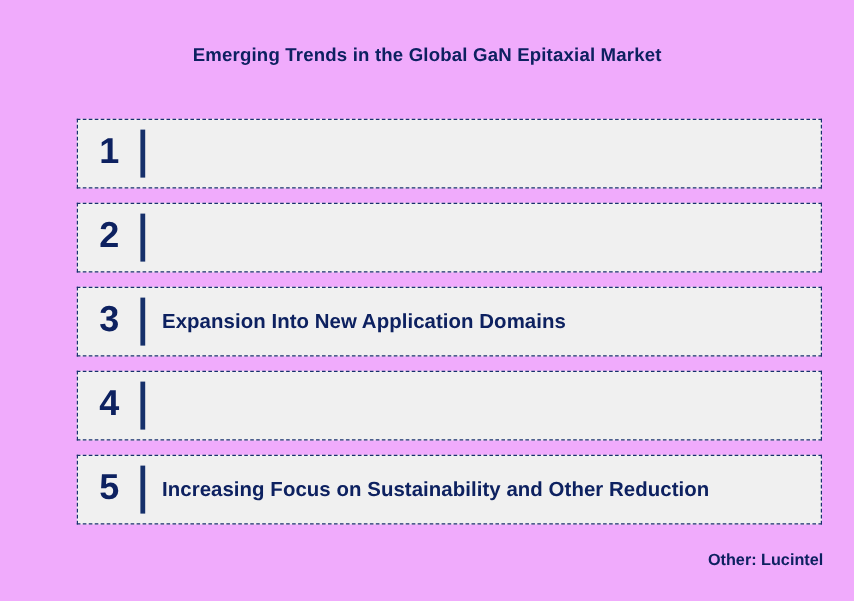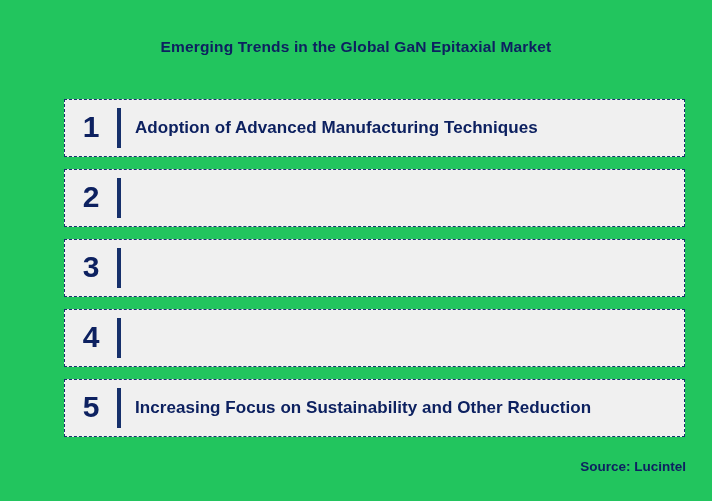--- a/index.html
+++ b/index.html
@@ -14,21 +14,21 @@
     overflow: hidden;
     position: relative;
   }
 
   #infographic {
     position: absolute;
     left: 0;
     top: 0;
     width: 712px;
     height: 501px;
-    background: #22c55e;
+    background: #f0abfc;
   }
 
   
   #chart-title {
     position: absolute;
     left: 0;
     top: 38px;
     width: 712px;
     text-align: center;
     font-size: 15.5px;
@@ -105,41 +105,41 @@
 
 <div id="infographic">
 
   <div id="chart-title">Emerging Trends in the Global GaN Epitaxial Market</div>
 
   <div id="trend-list">
 
     <div class="trend-row">
       <div class="trend-number">1</div>
       <div class="trend-divider"></div>
-      <div class="trend-label">Adoption of Advanced Manufacturing Techniques</div>
     </div>
 
     <div class="trend-row">
       <div class="trend-number">2</div>
       <div class="trend-divider"></div>
     </div>
 
     <div class="trend-row">
       <div class="trend-number">3</div>
       <div class="trend-divider"></div>
+      <div class="trend-label">Expansion Into New Application Domains</div>
     </div>
 
     <div class="trend-row">
       <div class="trend-number">4</div>
       <div class="trend-divider"></div>
     </div>
 
     <div class="trend-row">
       <div class="trend-number">5</div>
       <div class="trend-divider"></div>
       <div class="trend-label">Increasing Focus on Sustainability and Other Reduction</div>
     </div>
 
   </div>
 
-  <div id="source-note">Source: Lucintel</div>
+  <div id="source-note">Other: Lucintel</div>
 
 </div>
 
 </body></html>

